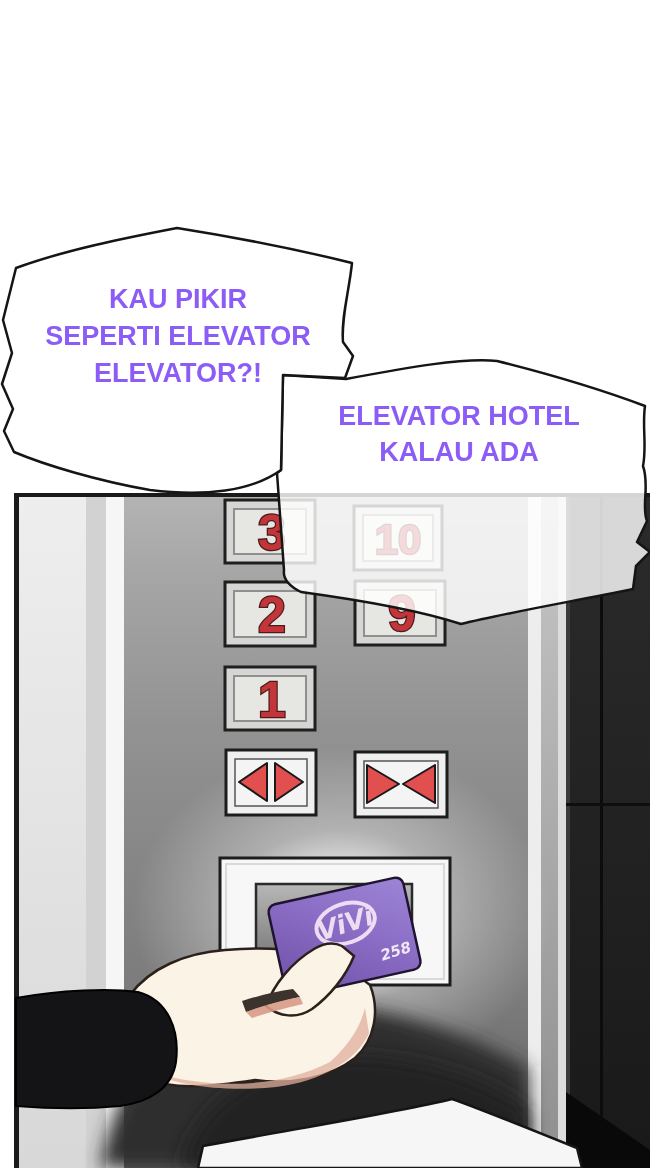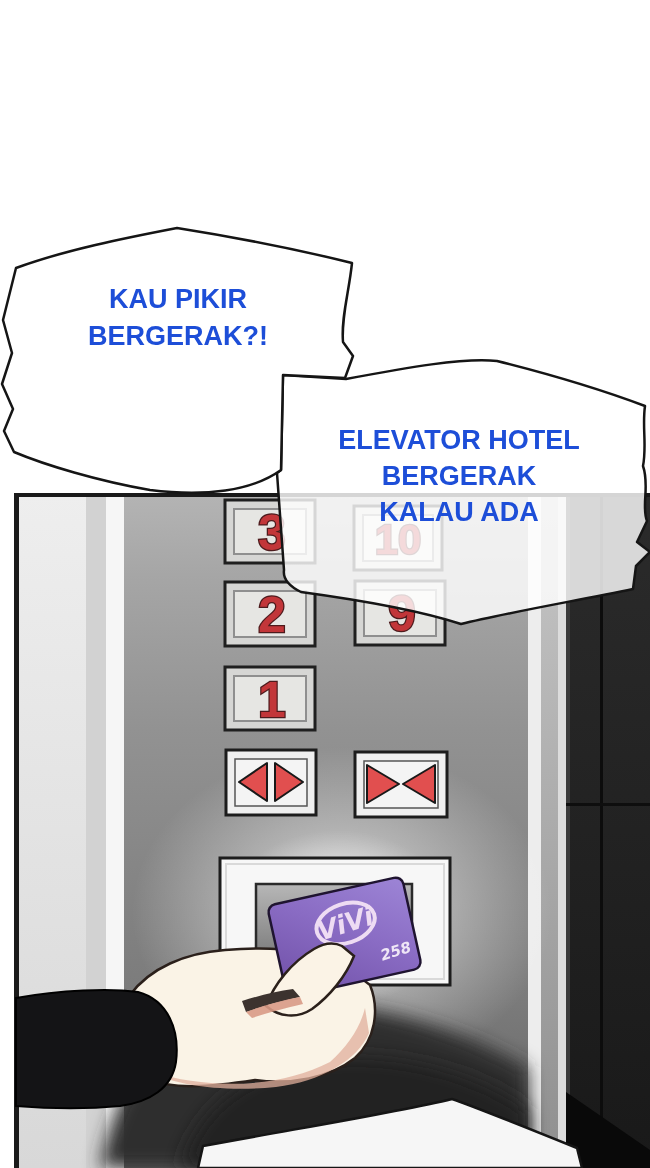--- a/index.html
+++ b/index.html
@@ -2,27 +2,27 @@
 <html><head>
 <meta charset="utf-8">
 <style>
   html,body{margin:0;padding:0;background:#ffffff;}
   .canvas{
     position:relative;width:650px;height:1168px;background:#ffffff;overflow:hidden;
     font-family:"Liberation Sans",sans-serif;
   }
   .scene{position:absolute;left:0;top:0;}
   .bubble-text{
-    position:absolute;text-align:center;color:#1d4ed8;
+    position:absolute;text-align:center;color:#8b5cf6;
     font-weight:700;font-size:27px;line-height:37px;
     font-family:"Liberation Sans",sans-serif;
   }
   .bubble-text div{white-space:nowrap;}
   #bubble1-text{left:8px;top:281px;width:340px;}
-  #bubble2-text{left:320px;top:422px;width:278px;line-height:36px;}
+  #bubble2-text{left:320px;top:398px;width:278px;line-height:36px;}
 </style>
 </head>
 <body>
 
 <div class="canvas">
 
 <svg class="scene" width="650" height="1168" viewBox="0 0 650 1168">
   <defs>
     <linearGradient id="panelGrad" x1="0" y1="0" x2="0" y2="1">
       <stop offset="0" stop-color="#b4b4b4"></stop>
@@ -170,22 +170,22 @@
   <path d="M 16,268 C 65,250 125,238 177,228 C 240,238 300,250 352,263
            C 349,292 341,318 343,342 L 353,356 345,378 283,375 281,470
            C 252,491 205,497 150,490 C 98,481 45,465 14,452
            L 4,431 13,409 2,384 12,353 3,320 Z" fill="#ffffff" stroke="#151515" stroke-width="2.5" stroke-linejoin="round"></path>
   <path d="M 198,1168 L 203,1146 C 300,1128 400,1112 452,1099
            C 470,1105 520,1125 577,1148 L 582,1168 Z" fill="#f6f6f6" stroke="#151515" stroke-width="2.5" stroke-linejoin="round"></path>
 </svg>
 
 <div class="bubble-text" id="bubble1-text">
   <div>KAU PIKIR</div>
-  <div>BERGERAK?!</div>
+  <div>SEPERTI ELEVATOR</div>
+  <div>ELEVATOR?!</div>
 </div>
 
 <div class="bubble-text" id="bubble2-text">
   <div>ELEVATOR HOTEL</div>
-  <div>BERGERAK</div>
   <div>KALAU ADA</div>
 </div>
 
 </div>
 
 </body></html>

